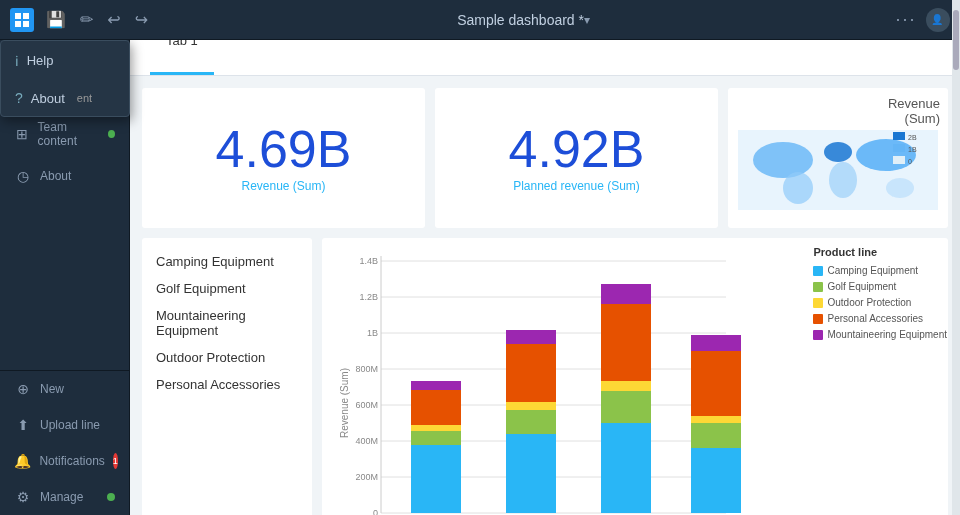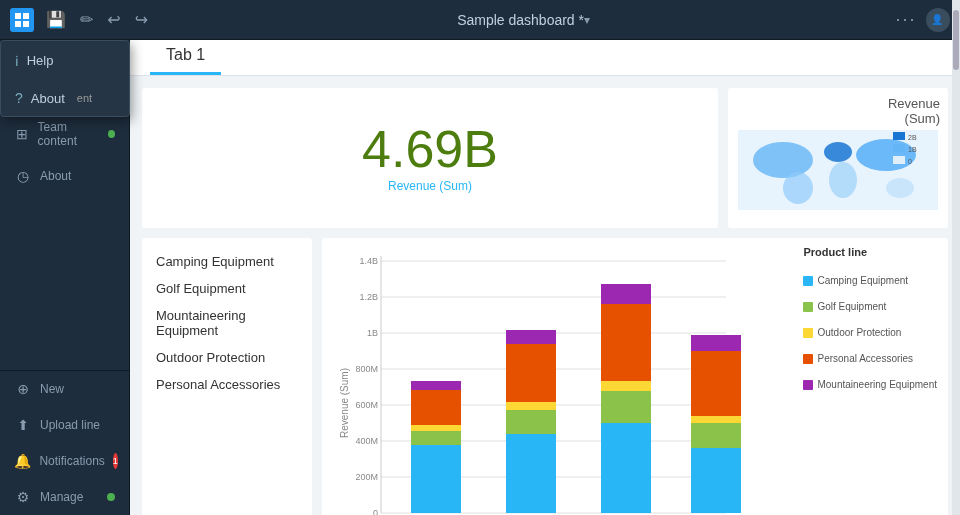--- a/index.html
+++ b/index.html
@@ -52,30 +52,30 @@
       box-shadow: 2px 4px 12px rgba(0,0,0,0.4);
     }
     .dropdown-item { display: flex; align-items: center; gap: 8px; padding: 10px 14px; color: #c0cfe0; font-size: 13px; cursor: pointer; }
     .dropdown-item-icon { color: #7ab; font-size: 14px; }
 
     
     .content-area { flex: 1; background: #f0f4f7; display: flex; flex-direction: column; overflow: hidden; }
 
     
     .tab-bar { background: #fff; height: 36px; display: flex; align-items: flex-end; padding: 0 20px; border-bottom: 1px solid #dde3ea; flex-shrink: 0; }
-    .tab { padding: 8px 16px 8px; font-size: 16px; color: #555; cursor: pointer; border-bottom: 3px solid transparent; margin-right: 4px; }
+    .tab { padding: 8px 16px 24px; font-size: 13px; color: #555; cursor: pointer; border-bottom: 3px solid transparent; margin-right: 4px; }
     .tab.active { color: #333; border-bottom: 3px solid #29b6f6; font-weight: 500; }
 
     
     .dashboard { flex: 1; overflow-y: auto; padding: 12px; display: flex; flex-direction: column; gap: 10px; background: #f0f4f7; }
 
     
     .kpi-row { display: flex; gap: 10px; }
     .kpi-card { background: #fff; border-radius: 3px; flex: 1; display: flex; flex-direction: column; align-items: center; justify-content: center; padding: 12px 8px; min-height: 90px; }
-    .kpi-value { font-size: 52px; font-weight: 300; color: #4d7c0f; line-height: 1; }
+    .kpi-value { font-size: 52px; font-weight: 300; color: #1d4ed8; line-height: 1; }
     .kpi-label { font-size: 12px; color: #29b6f6; margin-top: 4px; }
     .kpi-map { background: #fff; border-radius: 3px; width: 220px; flex-shrink: 0; padding: 8px; }
     .map-title { font-size: 13px; color: #555; text-align: right; margin-bottom: 4px; }
     .map-container { width: 100%; height: 90px; position: relative; }
 
     
     .chart-row { display: flex; gap: 10px; flex: 1; }
     .filter-panel { background: #fff; border-radius: 3px; width: 170px; flex-shrink: 0; padding: 10px 14px; }
     .filter-item { padding: 6px 0; font-size: 13px; color: #333; cursor: pointer; border-bottom: none; }
     .chart-panel { background: #fff; border-radius: 3px; flex: 1; padding: 10px 14px; position: relative; }
@@ -178,20 +178,24 @@
       </div>
     </div>
 
     <div class="dashboard">
 
       <div class="kpi-row">
         <div class="kpi-card">
           <div class="kpi-value">4.69B</div>
           <div class="kpi-label">Revenue (Sum)</div>
         </div>
+        <div class="kpi-card">
+          <div class="kpi-value">4.92B</div>
+          <div class="kpi-label">Planned revenue (Sum)</div>
+        </div>
         <div class="kpi-map">
           <div class="map-title">Revenue<br>(Sum)</div>
           <div class="map-container">
             <svg width="100%" height="80" viewBox="0 0 200 80">
 
               <rect x="0" y="0" width="200" height="80" fill="#e8f4fd"></rect>
 
               <ellipse cx="45" cy="30" rx="30" ry="18" fill="#64b5f6" opacity="0.8"></ellipse>
 
               <ellipse cx="60" cy="58" rx="15" ry="16" fill="#90caf9" opacity="0.7"></ellipse>
@@ -220,21 +224,21 @@
         <div class="filter-panel">
           <div class="filter-item">Camping Equipment</div>
           <div class="filter-item">Golf Equipment</div>
           <div class="filter-item">Mountaineering Equipment</div>
           <div class="filter-item">Outdoor Protection</div>
           <div class="filter-item">Personal Accessories</div>
         </div>
 
         <div class="chart-panel" style="position:relative;">
           
-          <div style="position:absolute; top:8px; right:11px; display:flex; flex-direction:column; gap:15px;">
+          <div style="position:absolute; top:8px; right:1px; display:flex; flex-direction:column; gap:5px;">
             <div style="font-size:11px; font-weight:600; color:#333; margin-bottom:2px;">Product line</div>
             <div class="legend-item">
               <div class="legend-color" style="background:#29b6f6;"></div>
               <span style="font-size:10px; color:#555;">Camping Equipment</span>
             </div>
             <div class="legend-item">
               <div class="legend-color" style="background:#8bc34a;"></div>
               <span style="font-size:10px; color:#555;">Golf Equipment</span>
             </div>
             <div class="legend-item">

